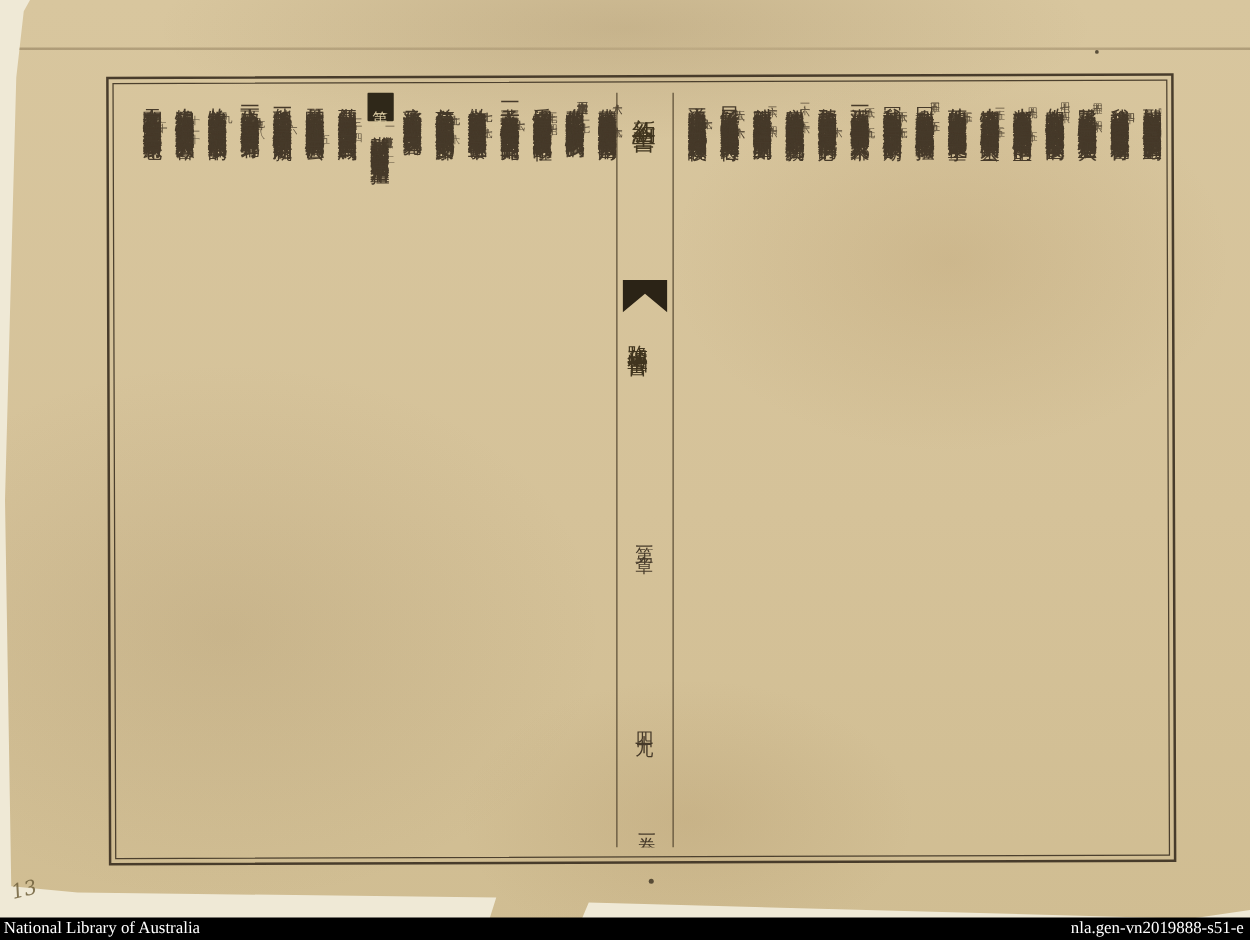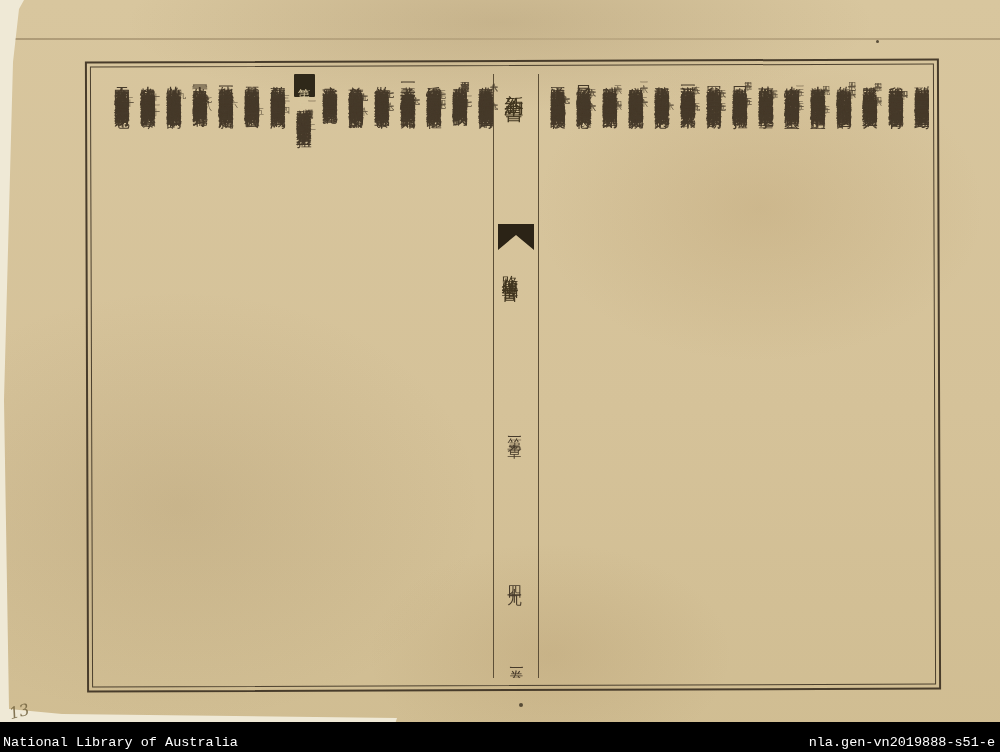--- a/index.html
+++ b/index.html
@@ -47,22 +47,22 @@
   .fishtail{top:150px;left:4px;width:36px;height:26px;background:#2b2316;
     clip-path:polygon(0 0,100% 0,100% 100%,50% 42%,0 100%);}
   .st{top:188px;left:7px;font-size:16.5px;letter-spacing:2px;color:#40351f;}
   .ch{top:352px;left:13px;font-size:14.5px;letter-spacing:3px;}
   .pn{top:500px;left:13px;font-size:14.5px;letter-spacing:3px;}
   .vol{top:584px;left:15px;font-size:14.5px;letter-spacing:2px;}
   
   .handnum{position:absolute;left:9px;top:702px;font-size:16px;font-style:italic;
     color:rgba(112,96,60,.85);transform:rotate(-14deg);font-family:"DejaVu Serif",serif;}
   
-  .nla-bar{position:absolute;left:0;right:0;bottom:0;height:30px;background:#000;
-    color:#fff;font-family:Liberation Mono, monospace;font-size:13.5px;}
+  .nla-bar{position:absolute;left:0;right:0;bottom:0;height:18px;background:#000;
+    color:#fff;font-family:Liberation Serif, serif;font-size:13.5px;}
   .nla-left{position:absolute;left:3px;bottom:2px;}
   .nla-right{position:absolute;right:5px;bottom:2px;margin-left:12px;}
 </style>
 </head>
 <body>
 
 <div class="paper">
   <div class="crease-top"></div>
   <div class="speck" style="left:519px;top:703px;"></div>
   <div class="speck" style="left:876px;top:40px;width:3px;height:3px;"></div>

